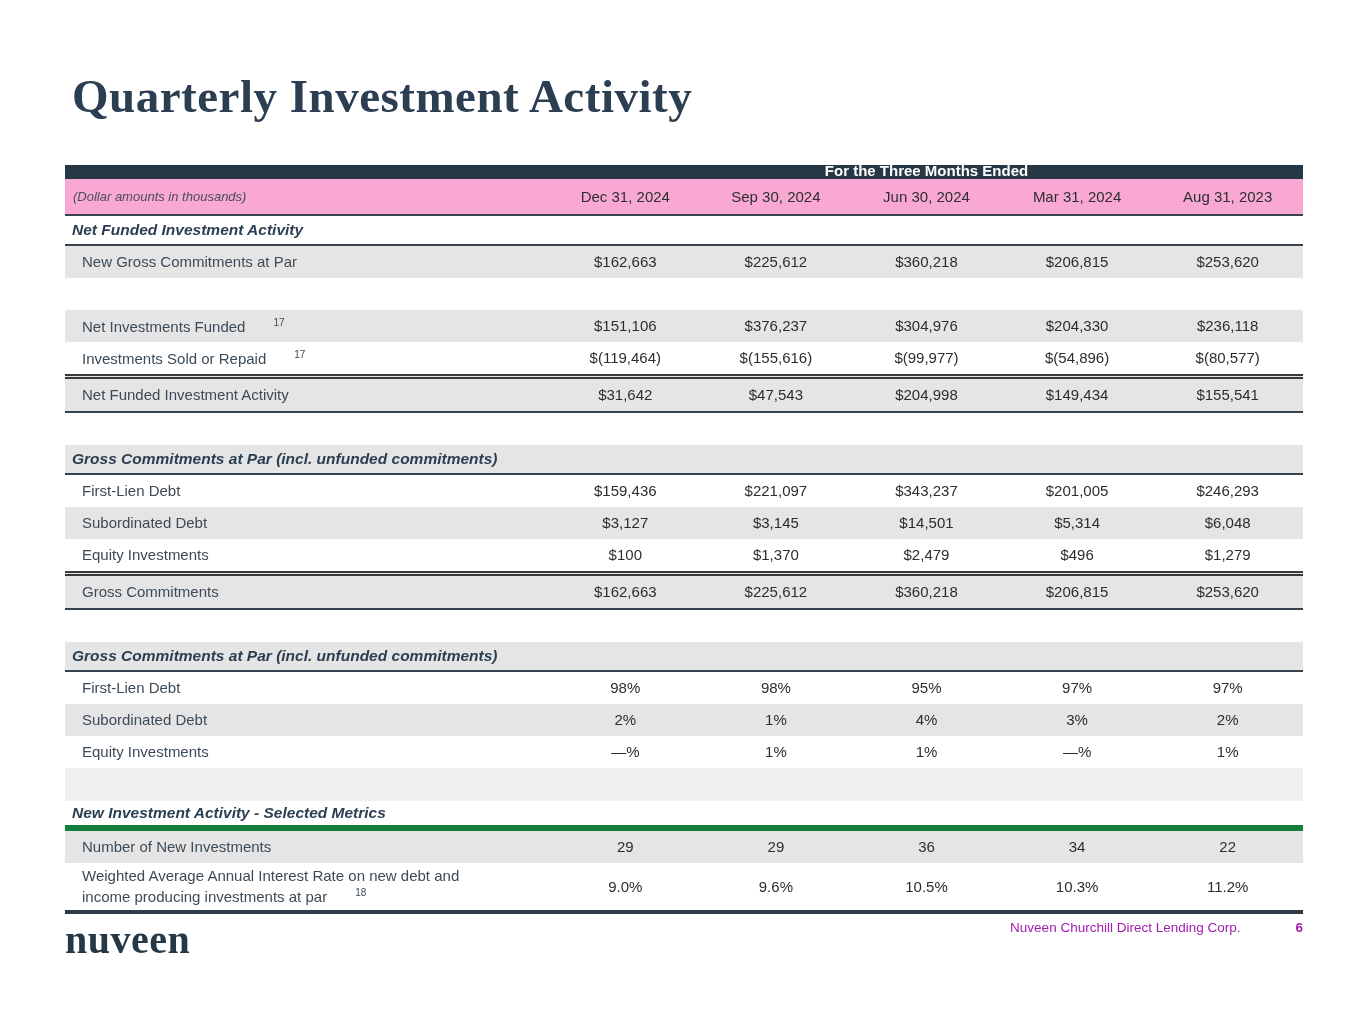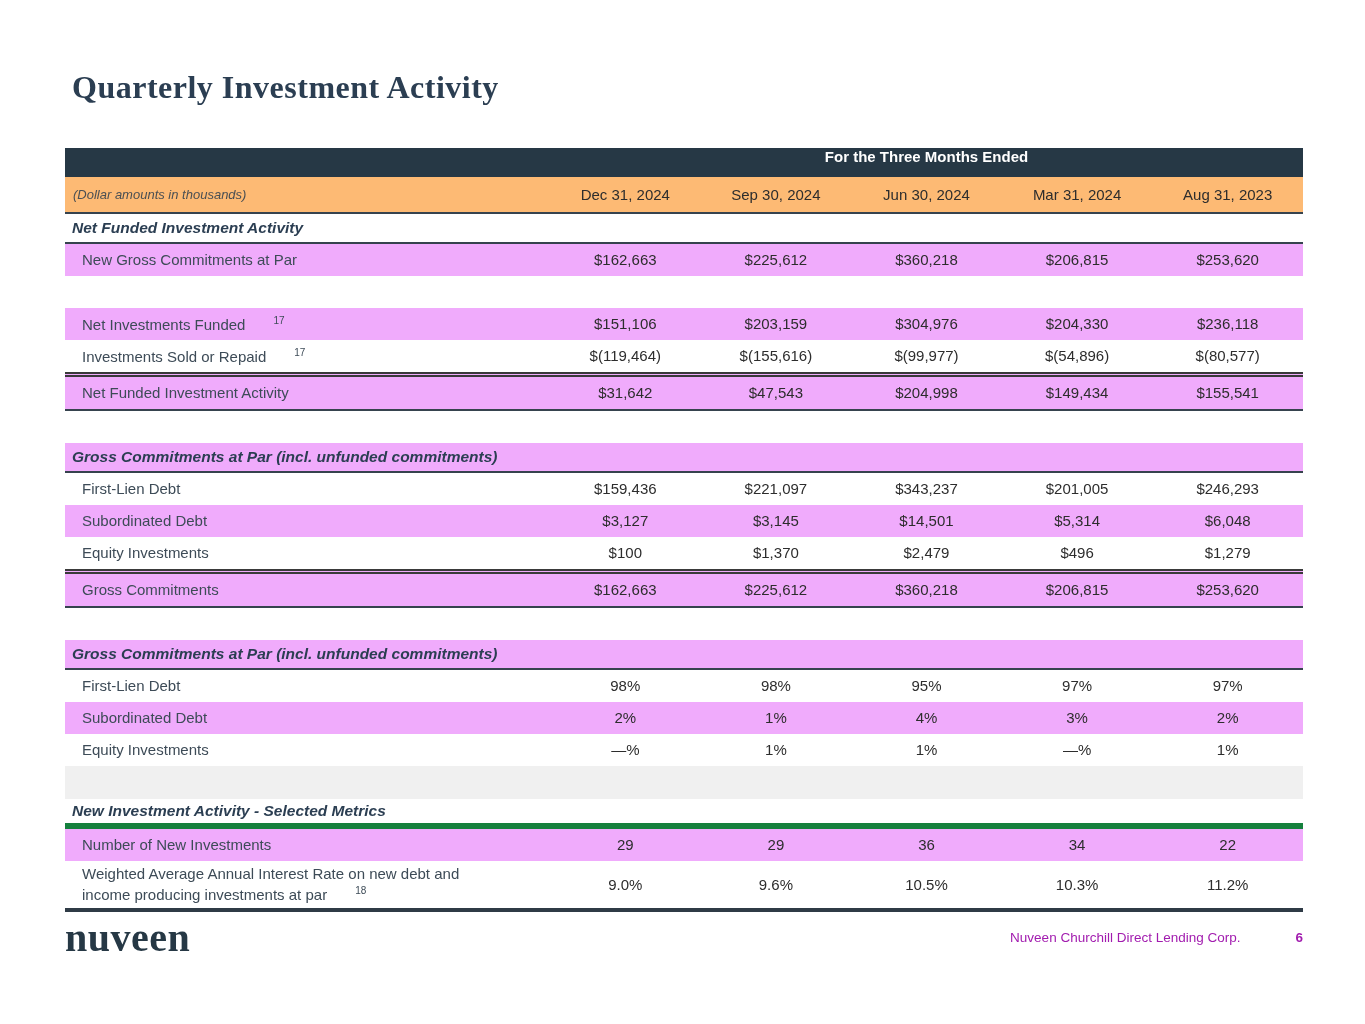--- a/index.html
+++ b/index.html
@@ -10,69 +10,69 @@
     background: #ffffff;
     font-family: "Liberation Sans", sans-serif;
     color: #2d2d2d;
     overflow: hidden;
     box-sizing: border-box;
     padding: 70px 62px 0 65px;
   }
   .title {
     font-family: "Liberation Serif", serif;
     font-weight: 700;
-    font-size: 32px;
+    font-size: 47px;
     line-height: 1.12;
     color: #2b3e52;
     margin: 0 0 42px 7px;
     letter-spacing: 0.5px;
   }
   .tbl { width: 1238px; }
   .row { display: flex; align-items: center; min-height: 32px; }
   .cell { box-sizing: border-box; }
   .label { flex: 0 0 485px; padding-left: 17px; text-align: left; }
   .val { flex: 1 1 0; text-align: center; font-size: 15px; color: #2d2d2d; }
   
   .banner {
-    display: flex; align-items: flex-start;
-    background: #263845; height: 29px;
+    display: flex; align-items: flex-end;
+    background: #263845; height: 14px;
   }
   .banner .banner-spacer { flex: 0 0 485px; }
   .banner-title {
     flex: 1 1 0; text-align: center;
     color: #ffffff; font-weight: 700; font-size: 15px;
   }
   
   .colhead {
-    background: #fdba74; min-height: 35px;
+    background: #f9a8d4; min-height: 35px;
     border-bottom: 2px solid #36434e;
   }
   .note { font-style: italic; font-size: 13px; color: #4a4f53; padding-left: 8px; }
   .colname { font-weight: 400; font-size: 15px; color: #2d2d2d; }
   
   .sec-head {
     display: flex; align-items: center; min-height: 30px;
     font-weight: 700; font-style: italic; font-size: 15.5px; color: #2b3e52;
     padding-left: 7px; box-sizing: border-box;
     border-bottom: 2px solid #36434e;
   }
   .sec-head.thick { border-bottom: 6px solid #15803d; align-items: center; }
-  .gray { background: #f0abfc; }
+  .gray { background: #e5e5e5; }
   .white { background: #ffffff; }
   .rowlabel { font-size: 15px; color: #3d4b57; }
   sup { font-size: 10px; margin-left: 28px; }
   .total-row { border-top: 5px double #3a3a3a; border-bottom: 2px solid #36434e; }
   .spacer { min-height: 32px; }
   .gap-gray { min-height: 33px; background: #f0f0f0; }
   .tall { min-height: 47px; }
   .wrap-label { display: inline-block; max-width: 420px; line-height: 17px; }
   .tall .label { align-self: center; }
   
   .footer-rule { width: 1238px; height: 4px; background: #2f3b46; margin-top: 0; }
-  .footer { width: 1238px; display: flex; align-items: center; justify-content: space-between; margin-top: 6px; }
+  .footer { width: 1238px; display: flex; align-items: flex-start; justify-content: space-between; margin-top: 6px; }
   .logo {
     font-family: "Liberation Serif", serif;
     font-weight: 700; font-size: 40px; color: #263845; line-height: 1;
     letter-spacing: 0.5px;
   }
   .footer-right { display: flex; align-items: center; font-size: 13.5px; color: #a21caf; }
   .pagenum { font-weight: 700; margin-left: 55px; }
 </style>
 </head>
 <body>
@@ -108,21 +108,21 @@
       <div class="cell val">$360,218</div>
       <div class="cell val">$206,815</div>
       <div class="cell val">$253,620</div>
     </div>
 
     <div class="row white spacer"></div>
 
     <div class="row gray">
       <div class="cell label rowlabel"><span>Net Investments Funded</span><sup>17</sup></div>
       <div class="cell val">$151,106</div>
-      <div class="cell val">$203,159</div>
+      <div class="cell val">$376,237</div>
       <div class="cell val">$304,976</div>
       <div class="cell val">$204,330</div>
       <div class="cell val">$236,118</div>
     </div>
 
     <div class="row white">
       <div class="cell label rowlabel"><span>Investments Sold or Repaid</span><sup>17</sup></div>
       <div class="cell val">$(119,464)</div>
       <div class="cell val">$(155,616)</div>
       <div class="cell val">$(99,977)</div>

